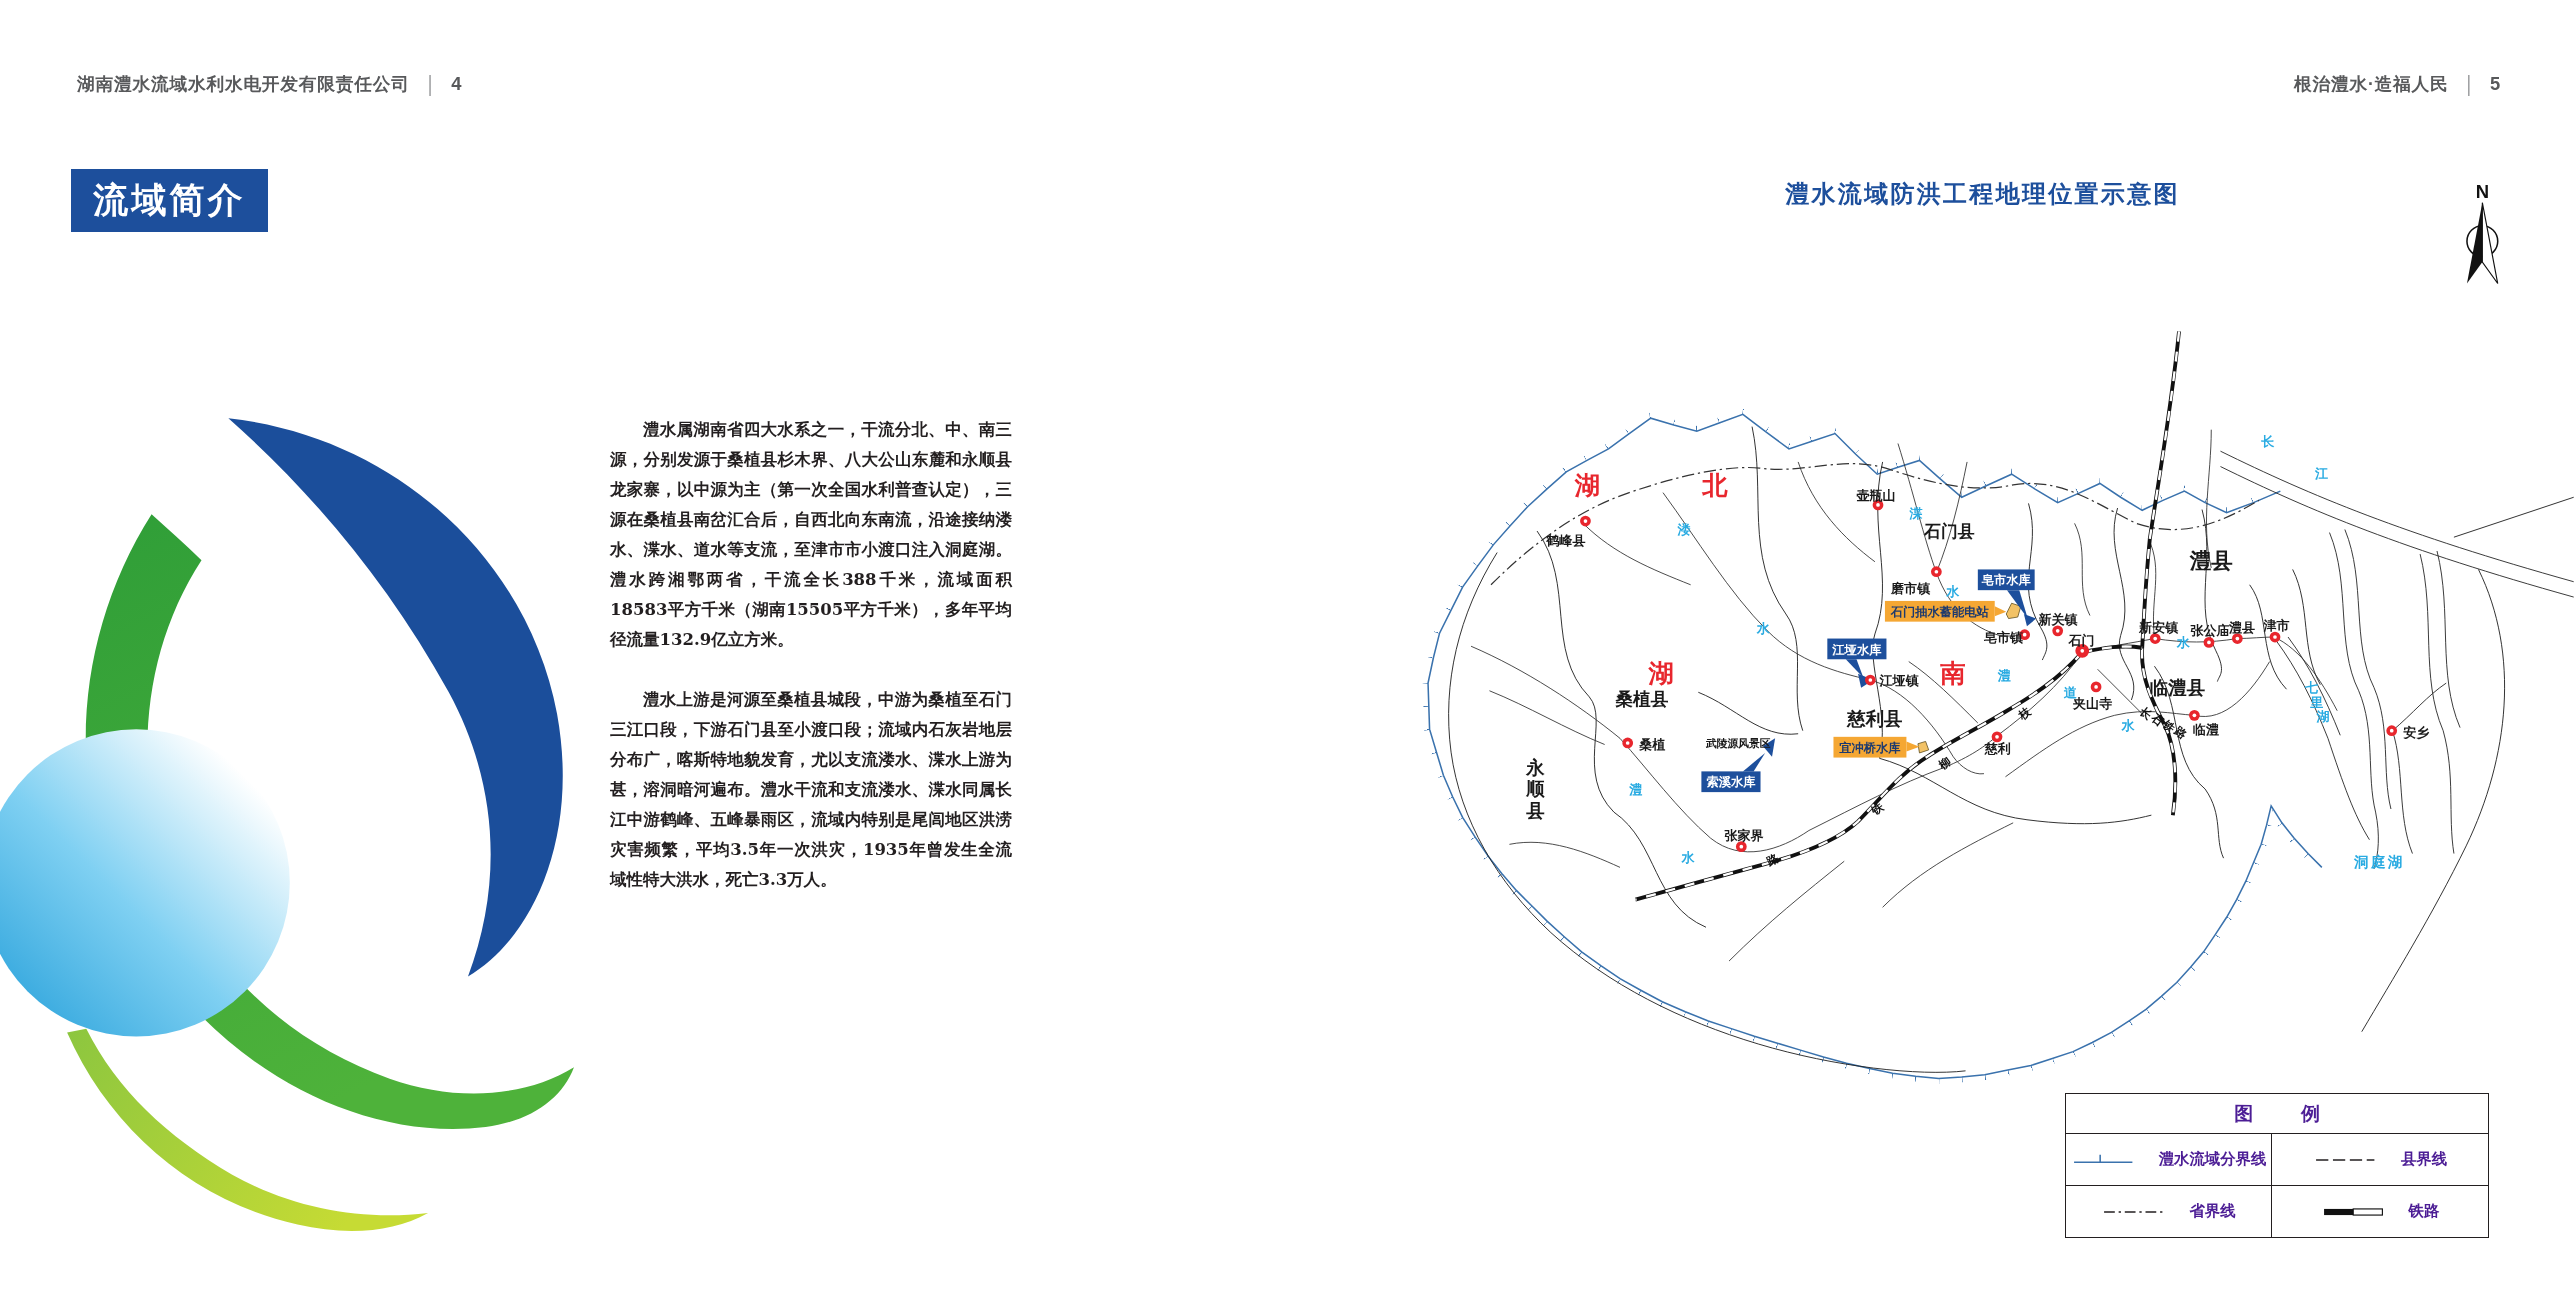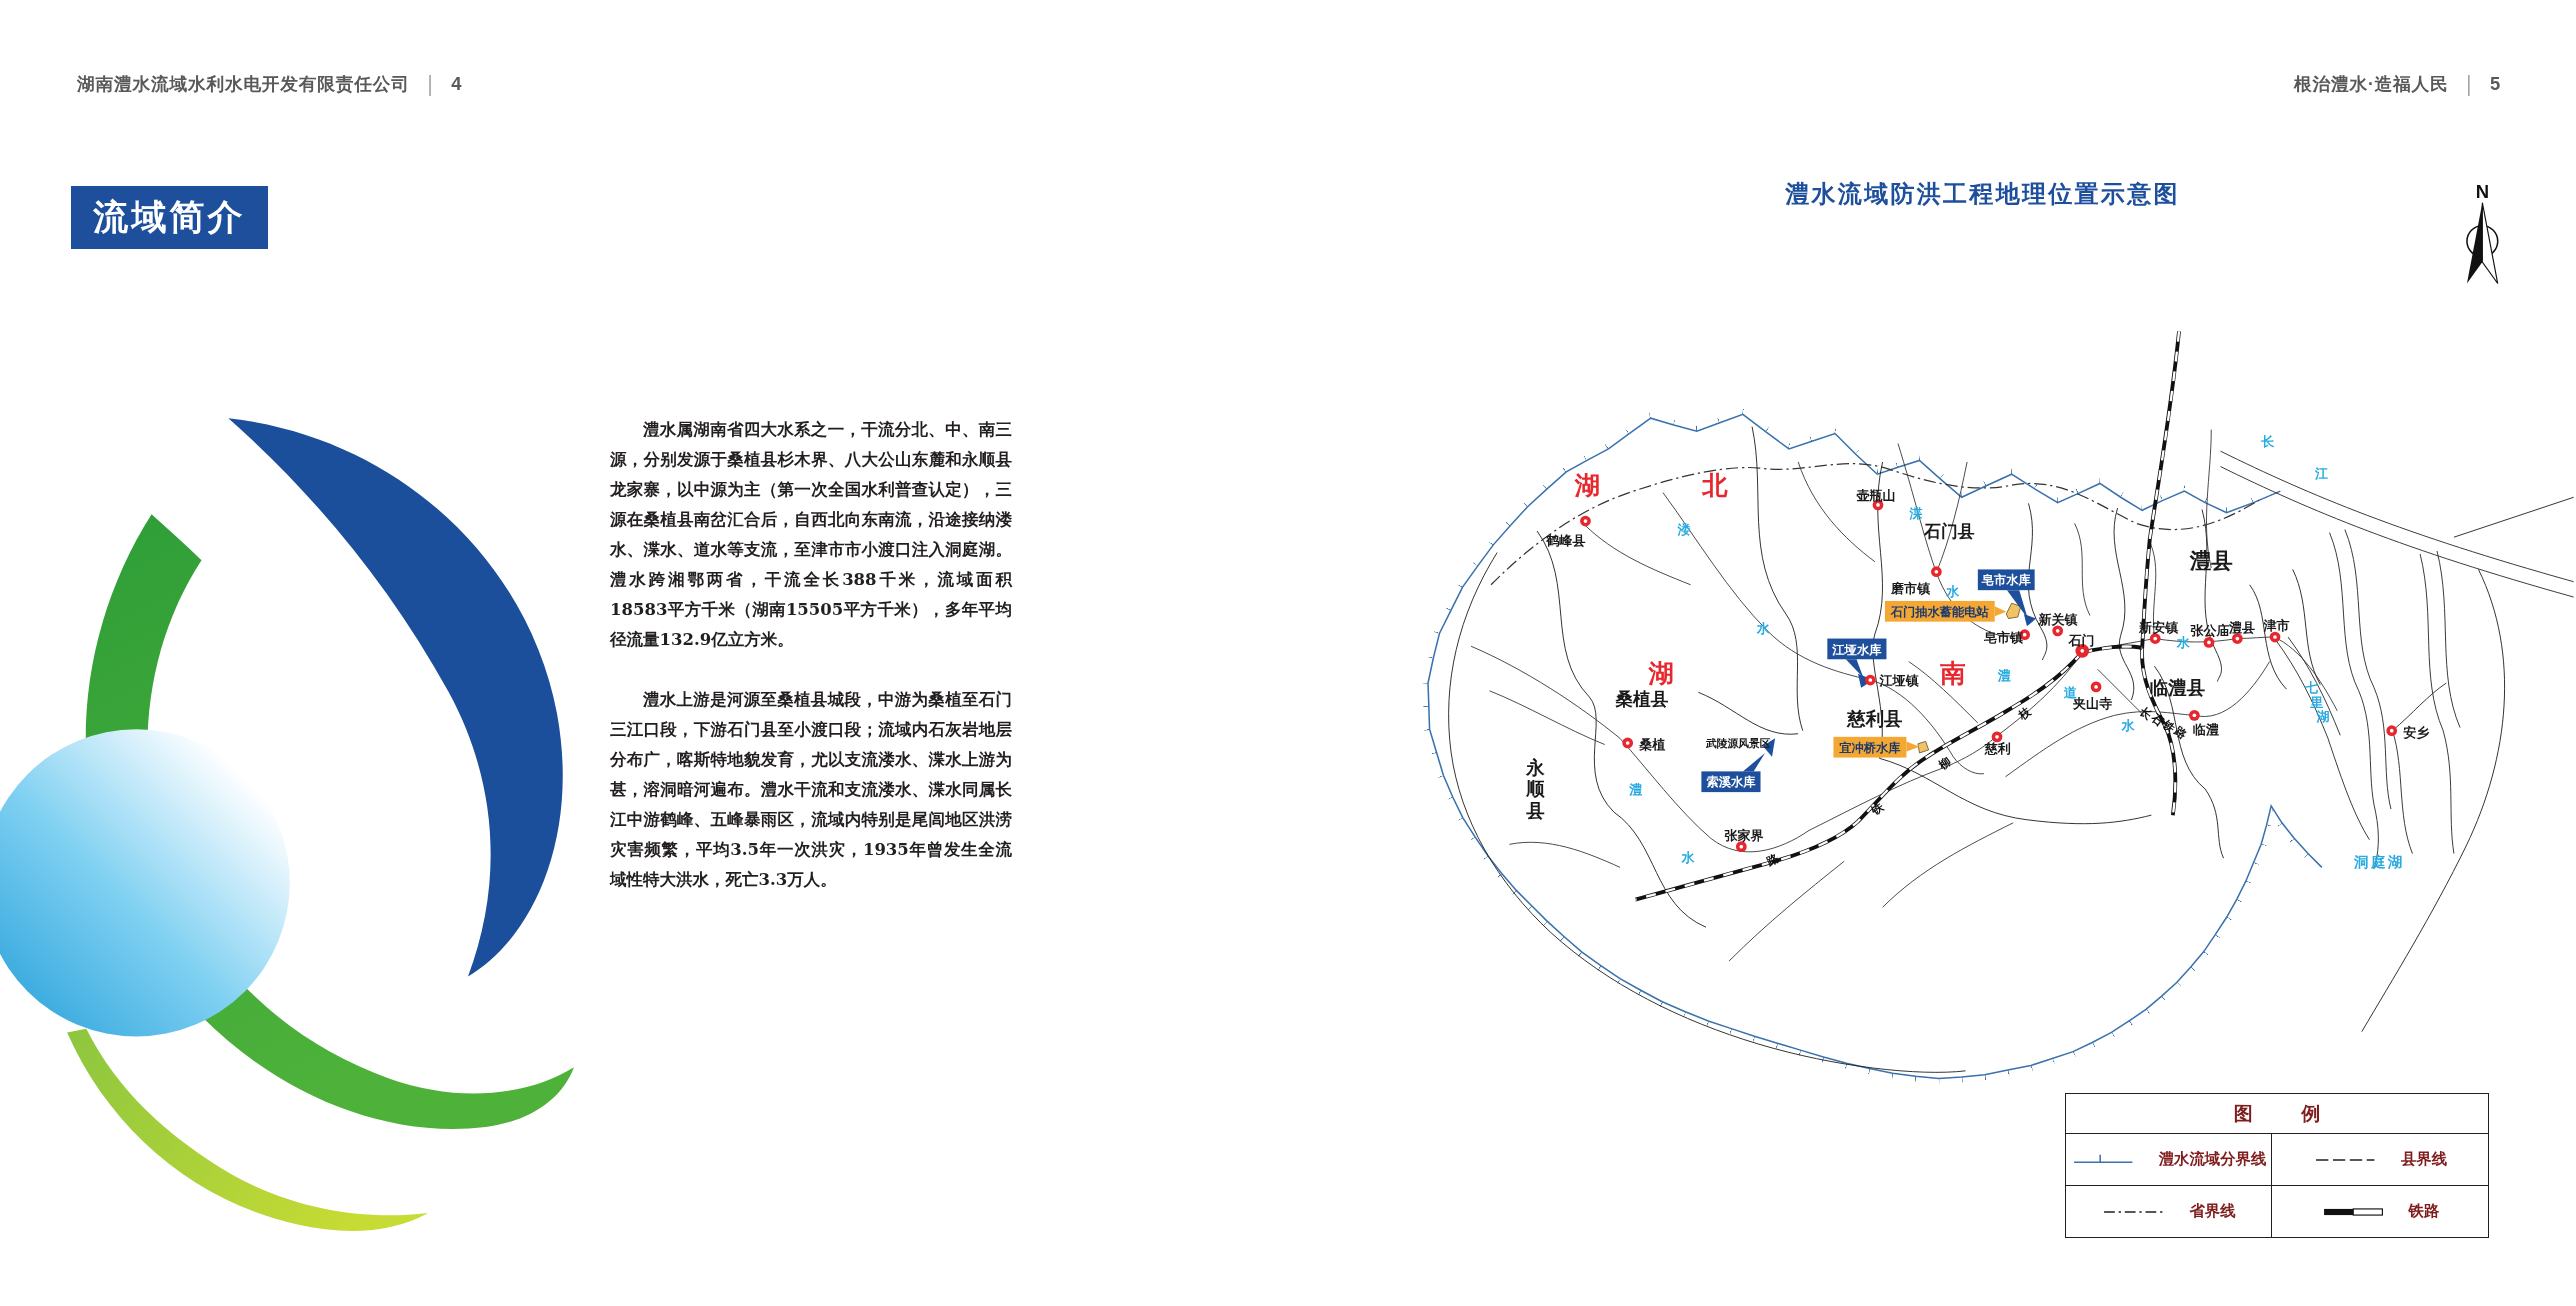--- a/index.html
+++ b/index.html
@@ -6,21 +6,21 @@
   .page{position:relative;width:2576px;height:1306px;background:#ffffff;overflow:hidden;
         font-family:"Liberation Sans",sans-serif;}
   
   .hdr{position:absolute;top:72px;display:flex;align-items:baseline;gap:18px;
        font-weight:700;font-size:17.7px;color:#58595b;letter-spacing:0.8px;}
   .hdr-left{left:77px;}
   .hdr-right{right:75px;justify-content:flex-end;}
   .hdr .sep{color:#9a9b9d;font-weight:400;transform:scaleY(1.2);display:inline-block;}
   .hdr .pno{font-size:18.4px;}
   
-  .section-title{position:absolute;left:71px;top:186px;width:197px;height:63px;
+  .section-title{position:absolute;left:71px;top:169px;width:197px;height:63px;
        background:#1d4f9c;color:#ffffff;display:flex;align-items:center;justify-content:center;
        font-size:35px;font-weight:700;letter-spacing:3.1px;}
   
   .bodytext{position:absolute;left:610px;top:415px;width:402px;color:#231f20;
        font-family:"DejaVu Serif","Liberation Serif",serif;font-weight:700;
        font-size:16.5px;line-height:30px;text-align:justify;}
   .bodytext p{margin:0 0 30px 0;text-indent:2em;}
   
   .logo{position:absolute;left:-6.1px;top:399px;width:607px;height:907px;}
   
@@ -39,21 +39,21 @@
   .town-lab{font:700 17px "Liberation Sans",sans-serif;fill:#1a1a1a;}
   .county-lab{font-weight:700;font-family:"Liberation Sans",sans-serif;fill:#1a1a1a;}
   .prov-ch{font:700 33px "Liberation Sans",sans-serif;fill:#e8262d;}
   .riv-ch{font:700 17px "Liberation Sans",sans-serif;fill:#29abe2;}
   .lake-lab{font:700 19px "Liberation Sans",sans-serif;fill:#29abe2;letter-spacing:3px;}
   .scenic-lab{font:700 14px "Liberation Sans",sans-serif;fill:#1a1a1a;}
   .rail-ch{font:700 15px "Liberation Sans",sans-serif;fill:#111111;}
   .box-lab{font:700 16px "Liberation Sans",sans-serif;}
   
   .legend{position:absolute;left:2065px;top:1093px;width:422px;border:1.5px solid #231f20;
-       background:#ffffff;color:#7f1d1d;}
+       background:#ffffff;color:#4c1d95;font-family:Liberation Serif, serif;}
   .legend-title{height:40px;border-bottom:1.5px solid #231f20;display:flex;align-items:center;
        justify-content:center;font-size:19px;font-weight:700;letter-spacing:21.5px;padding-left:21.5px;box-sizing:border-box;}
   .legend-grid{display:grid;grid-template-columns:206px 1fr;}
   .legend-cell{height:51px;display:flex;align-items:center;justify-content:center;gap:22px;
        font-size:15.4px;font-weight:700;}
   .lc-b{border-bottom:1.5px solid #231f20;}
   .lc-r{border-right:1.5px solid #231f20;}
   
   .compass{position:absolute;left:2453px;top:175px;width:71px;height:117px;}
   .compass text{font:700 24px "Liberation Sans",sans-serif;fill:#111111;}

